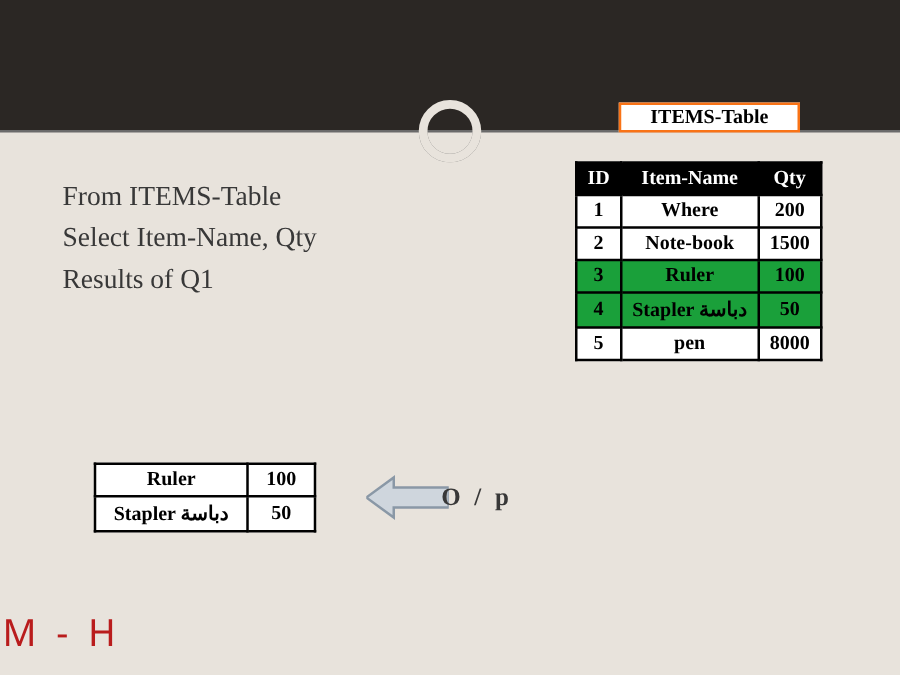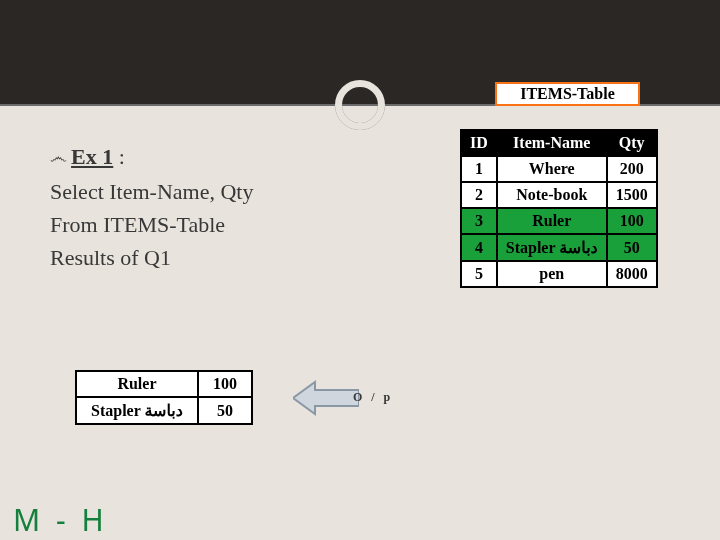--- a/index.html
+++ b/index.html
@@ -119,34 +119,34 @@
     align-items: center;
     gap: 40px;
   }
   .op-arrow {
     display: flex;
     align-items: center;
   }
   .arrow-svg { display: block; }
   .op-text {
     font-weight: bold;
-    font-size: 12px;
+    font-size: 20px;
     color: #383838;
     margin-left: -6px;
     letter-spacing: 3px;
   }
   .footer-mark {
     position: absolute;
-    left: 11px; bottom: 0;
+    left: 0; bottom: 0;
     font-size: 30px;
-    color: #15803d;
+    color: #b91c1c;
     font-family: system-ui, sans-serif;
     letter-spacing: 4px;
     font-weight: 400;
-    padding: 0 2px 0 2px;
+    padding: 0 2px 14px 2px;
   }
 </style>
 </head>
 <body>
 
 <div class="header-bar"></div>
 <div class="hr-line"></div>
 <div class="ring"></div>
 <div class="ring-inner"></div>
 
@@ -181,25 +181,22 @@
   </tr>
   <tr>
     <td>5</td>
     <td>pen</td>
     <td>8000</td>
   </tr>
 </tbody>
   </table>
 
 <div class="content">
-  <div class="ex-line">
-    <span class="bullet-swirl">෴</span><span class="ex-label">Ex 1</span><span> :</span>
-  </div>
+  <div>From ITEMS-Table</div>
   <div>Select Item-Name, Qty</div>
-  <div>From ITEMS-Table</div>
   <div>Results of Q1</div>
 </div>
 
 <div class="result-row">
   <table class="small-table">
     <tbody>
         <tr>
       <td>Ruler</td>
       <td>100</td>
     </tr>

